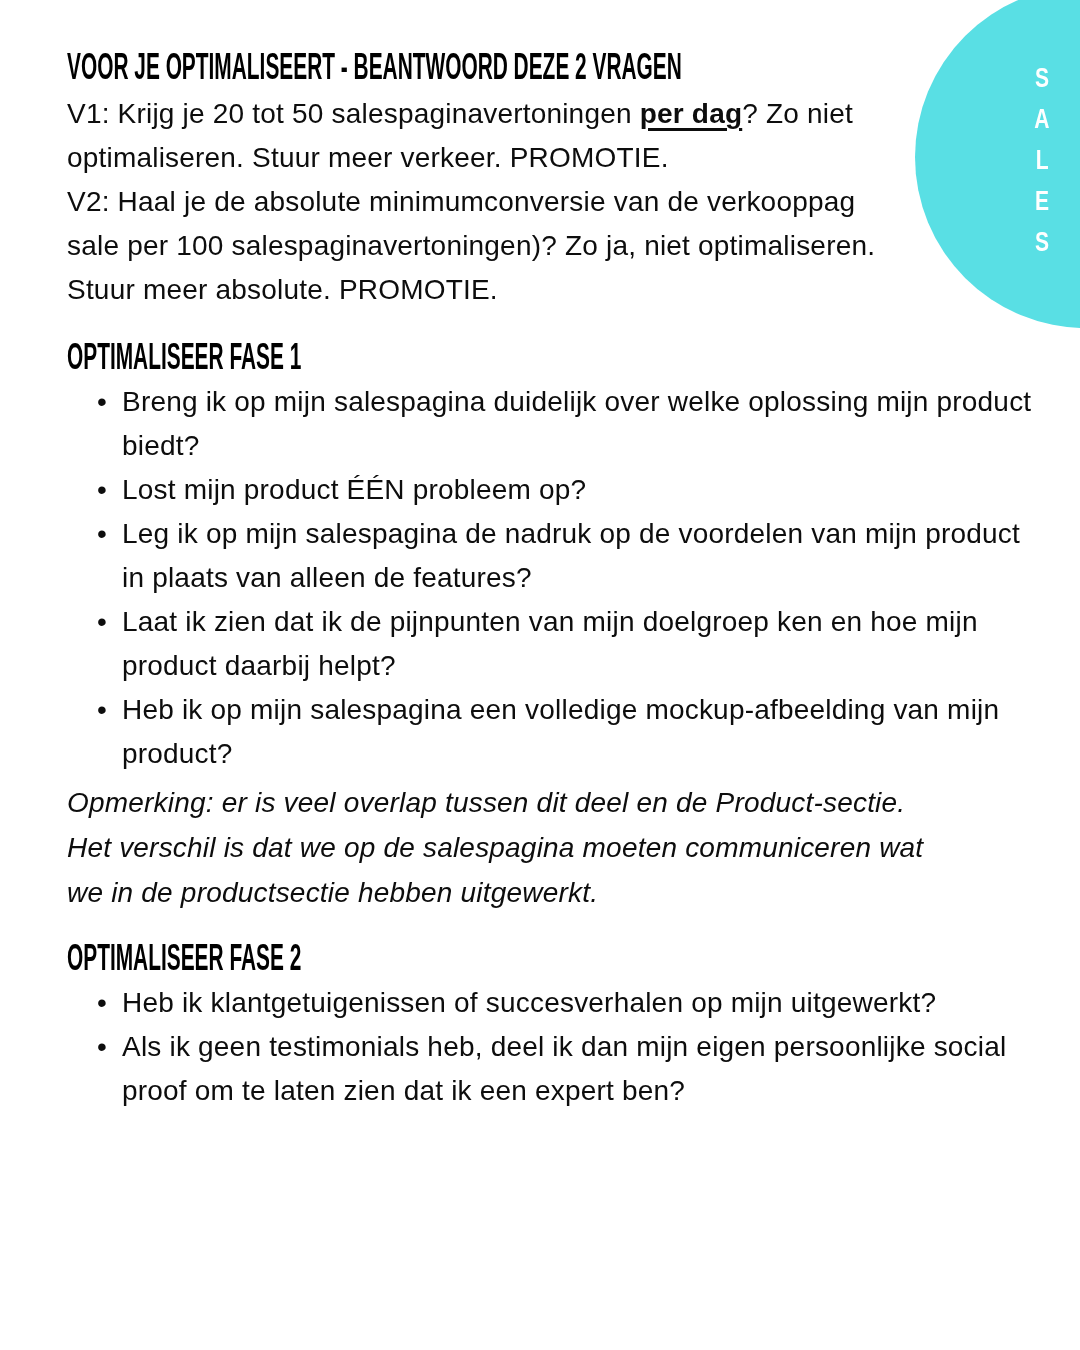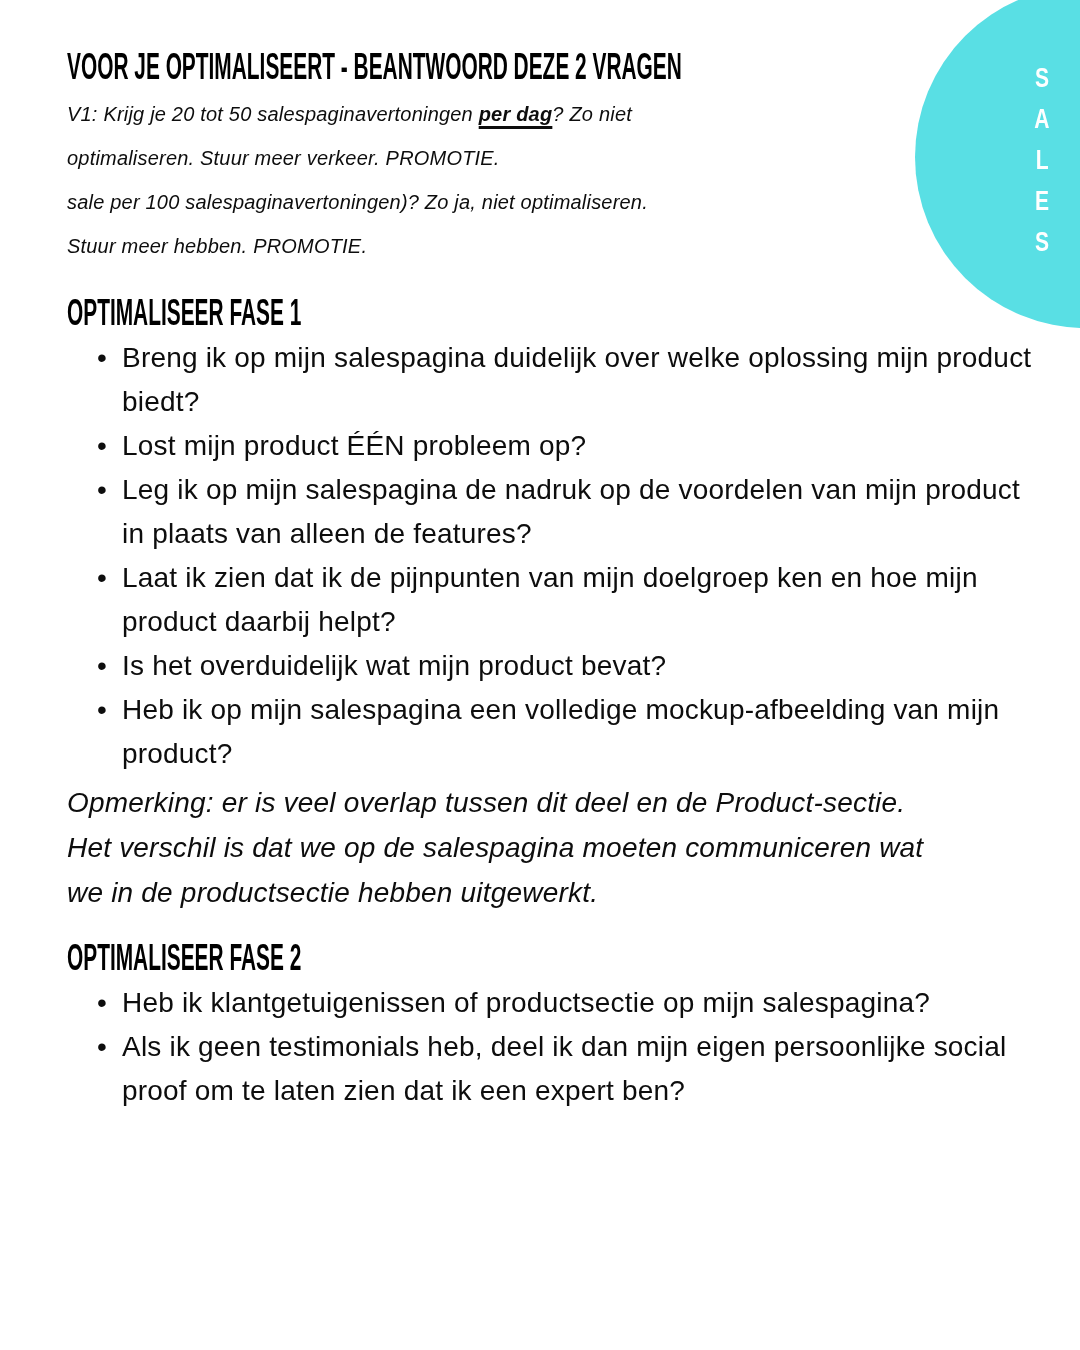--- a/index.html
+++ b/index.html
@@ -26,25 +26,24 @@
     margin: 0;
     white-space: nowrap;
     transform: scale(0.58, 1.05);
     transform-origin: left bottom;
     letter-spacing: 0px;
     color: #000000;
   }
 
   .intro-para { margin-top: 8px; }
   .intro-line {
-    font-size: 20px;
+    font-size: 28px;
     line-height: 44px;
     white-space: nowrap;
     letter-spacing: 0.2px;
-    font-style: italic;
   }
   .em-bold {
     font-weight: 700;
     text-decoration: underline;
     text-decoration-thickness: 3px;
     text-underline-offset: 5px;
   }
 
   h2.condensed { margin-top: 28px; }
 
@@ -114,54 +113,54 @@
 </head>
 <body>
 
 <div class="content">
 
   <h1 class="condensed">VOOR JE OPTIMALISEERT - BEANTWOORD DEZE 2 VRAGEN</h1>
 
   <div class="intro-para">
     <div class="intro-line"><span>V1: Krijg je 20 tot 50 salespaginavertoningen </span><span class="em-bold">per dag</span><span>? Zo niet</span></div>
     <div class="intro-line">optimaliseren. Stuur meer verkeer. PROMOTIE.</div>
+    <div class="intro-line">V2: Haal je de absolute minimumconversie van de verkooppag</div>
     <div class="intro-line">sale per 100 salespaginavertoningen)? Zo ja, niet optimaliseren.</div>
-    <div class="intro-line">Stuur meer hebben. PROMOTIE.</div>
+    <div class="intro-line">Stuur meer absolute. PROMOTIE.</div>
   </div>
 
   <h2 class="condensed">OPTIMALISEER FASE 1</h2>
 
   <ul class="checklist">
 
       <li><span>Breng ik op mijn salespagina duidelijk over welke oplossing mijn product biedt?</span></li>
 
       <li><span>Lost mijn product ÉÉN probleem op?</span></li>
 
       <li><span>Leg ik op mijn salespagina de nadruk op de voordelen van mijn product in plaats van alleen de features?</span></li>
 
       <li><span>Laat ik zien dat ik de pijnpunten van mijn doelgroep ken en hoe mijn product daarbij helpt?</span></li>
 
-      <li><span>Is het overduidelijk wat mijn product bevat?</span></li>
 
 
       <li><span>Heb ik op mijn salespagina een volledige mockup-afbeelding van mijn product?</span></li>
 
     </ul>
 
   <p class="note">
     <span class="note-line"><span class="note-underline">Opmerking</span><span>: er is veel overlap tussen dit deel en de Product-sectie.</span></span><br>
     <span class="note-line">Het verschil is dat we op de salespagina moeten communiceren wat</span><br>
     <span class="note-line">we in de productsectie hebben uitgewerkt.</span>
   </p>
 
   <h2 class="condensed fase2">OPTIMALISEER FASE 2</h2>
 
   <ul class="checklist">
 
-      <li><span>Heb ik klantgetuigenissen of productsectie op mijn salespagina?</span></li>
+      <li><span>Heb ik klantgetuigenissen of succesverhalen op mijn uitgewerkt?</span></li>
 
       <li><span>Als ik geen testimonials heb, deel ik dan mijn eigen persoonlijke social proof om te laten zien dat ik een expert ben?</span></li>
     </ul>
 
 </div>
 
 <div class="badge-circle" style="background: rgb(89, 223, 228);">
   <div class="badge-letters">
 
       <span class="badge-letter">S</span>

